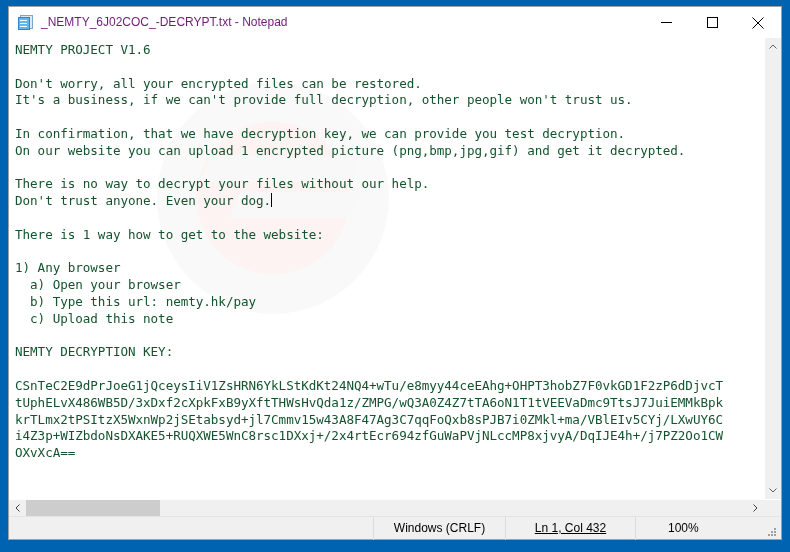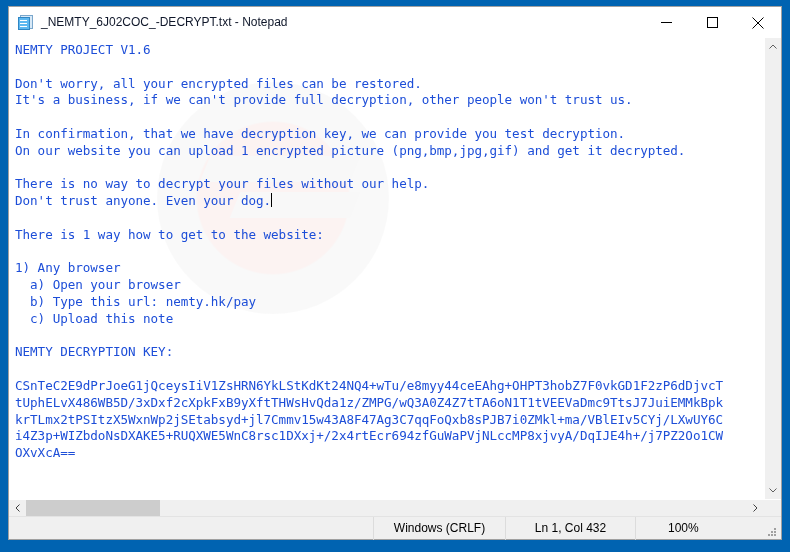--- a/index.html
+++ b/index.html
@@ -70,21 +70,21 @@
   #app-icon .pad-line {
     position: absolute;
     left: 2px;
     width: 7px;
     height: 1px;
     background: #ffffff;
   }
 
   #window-title {
     font-size: 12px;
-    color: #0f172a;
+    color: #701a75;
     white-space: nowrap;
     line-height: 31px;
     flex: none;
   }
 
   #caption-buttons {
     position: absolute;
     right: 0;
     top: 0;
     height: 31px;
@@ -143,21 +143,21 @@
     overflow: hidden;
     background: #ffffff;
     padding: 4px 0 0 6px;
     box-sizing: border-box;
   }
 
   #text-content {
     font-family: "DejaVu Sans Mono", "Liberation Mono", monospace;
     font-size: 12.6px;
     line-height: 16.8px;
-    color: #1d4ed8;
+    color: #14532d;
     white-space: pre;
     letter-spacing: -0.05px;
     position: relative;
     z-index: 2;
   }
 
   #text-caret {
     display: inline-block;
     width: 1px;
     height: 14px;
@@ -267,21 +267,21 @@
   .status-cell {
     height: 23px;
     display: flex;
     align-items: center;
     justify-content: center;
     border-left: 1px solid #dcdcdc;
     white-space: nowrap;
     box-sizing: border-box;
   }
   #status-encoding { width: 132px; }
-  #status-position  { width: 130px; }
+  #status-position  { width: 130px; text-decoration: underline; }
   #status-zoom      { width: 124px; justify-content: flex-start; padding-left: 32px; }
   #status-grip {
     width: 22px;
     height: 23px;
     display: flex;
     align-items: flex-end;
     justify-content: flex-end;
     padding: 0 4px 3px 0;
     box-sizing: border-box;
   }

